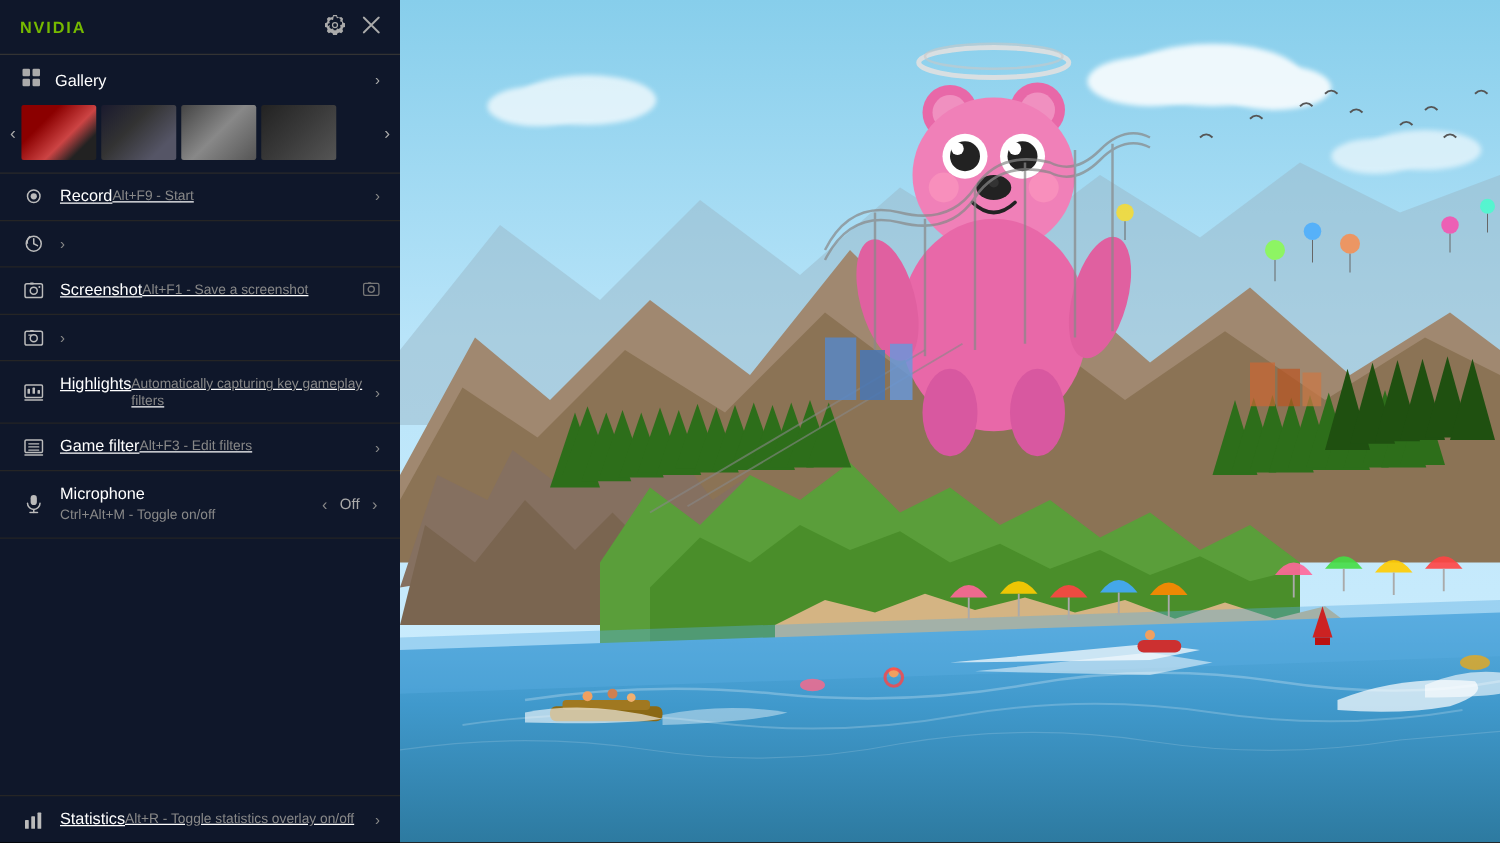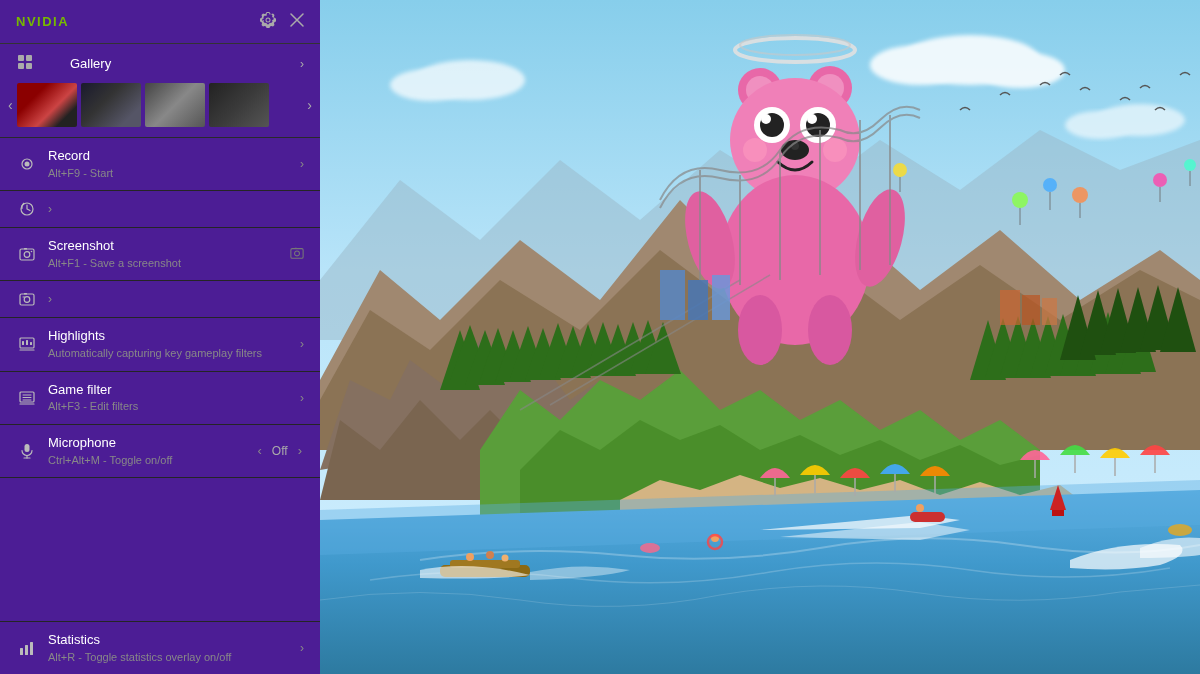--- a/index.html
+++ b/index.html
@@ -10,21 +10,21 @@
       font-family: 'Segoe UI', Arial, sans-serif;
       display: flex;
       background: #000;
     }
 
     
     #sidebar {
       width: 320px;
       min-width: 320px;
       height: 674px;
-      background: #4c1d95;
+      background: #0f172a;
       display: flex;
       flex-direction: column;
       color: #fff;
       overflow: hidden;
     }
 
     
     .sidebar-header {
       display: flex;
       align-items: center;
@@ -70,21 +70,20 @@
     .section-icon {
       color: #aaa;
       font-size: 15px;
       width: 18px;
       text-align: center;
     }
     .gallery-label {
       font-size: 13px;
       color: #fff;
       font-weight: 500;
-      margin-left: 26px;
     }
     .chevron-right {
       color: #aaa;
       font-size: 12px;
     }
 
     
     .gallery-thumbs {
       display: flex;
       align-items: center;
@@ -143,21 +142,22 @@
       color: #bbb;
       font-size: 14px;
       display: flex;
       align-items: center;
       justify-content: center;
       margin-right: 10px;
     }
     .menu-item-content {
       flex: 1;
       display: flex;
-      flex-direction: column;
+      flex-direction: row;
+      text-decoration: underline;
     }
     .menu-item-title {
       font-size: 13px;
       color: #fff;
       font-weight: 500;
       line-height: 1.3;
     }
     .menu-item-subtitle {
       font-size: 11px;
       color: #888;

